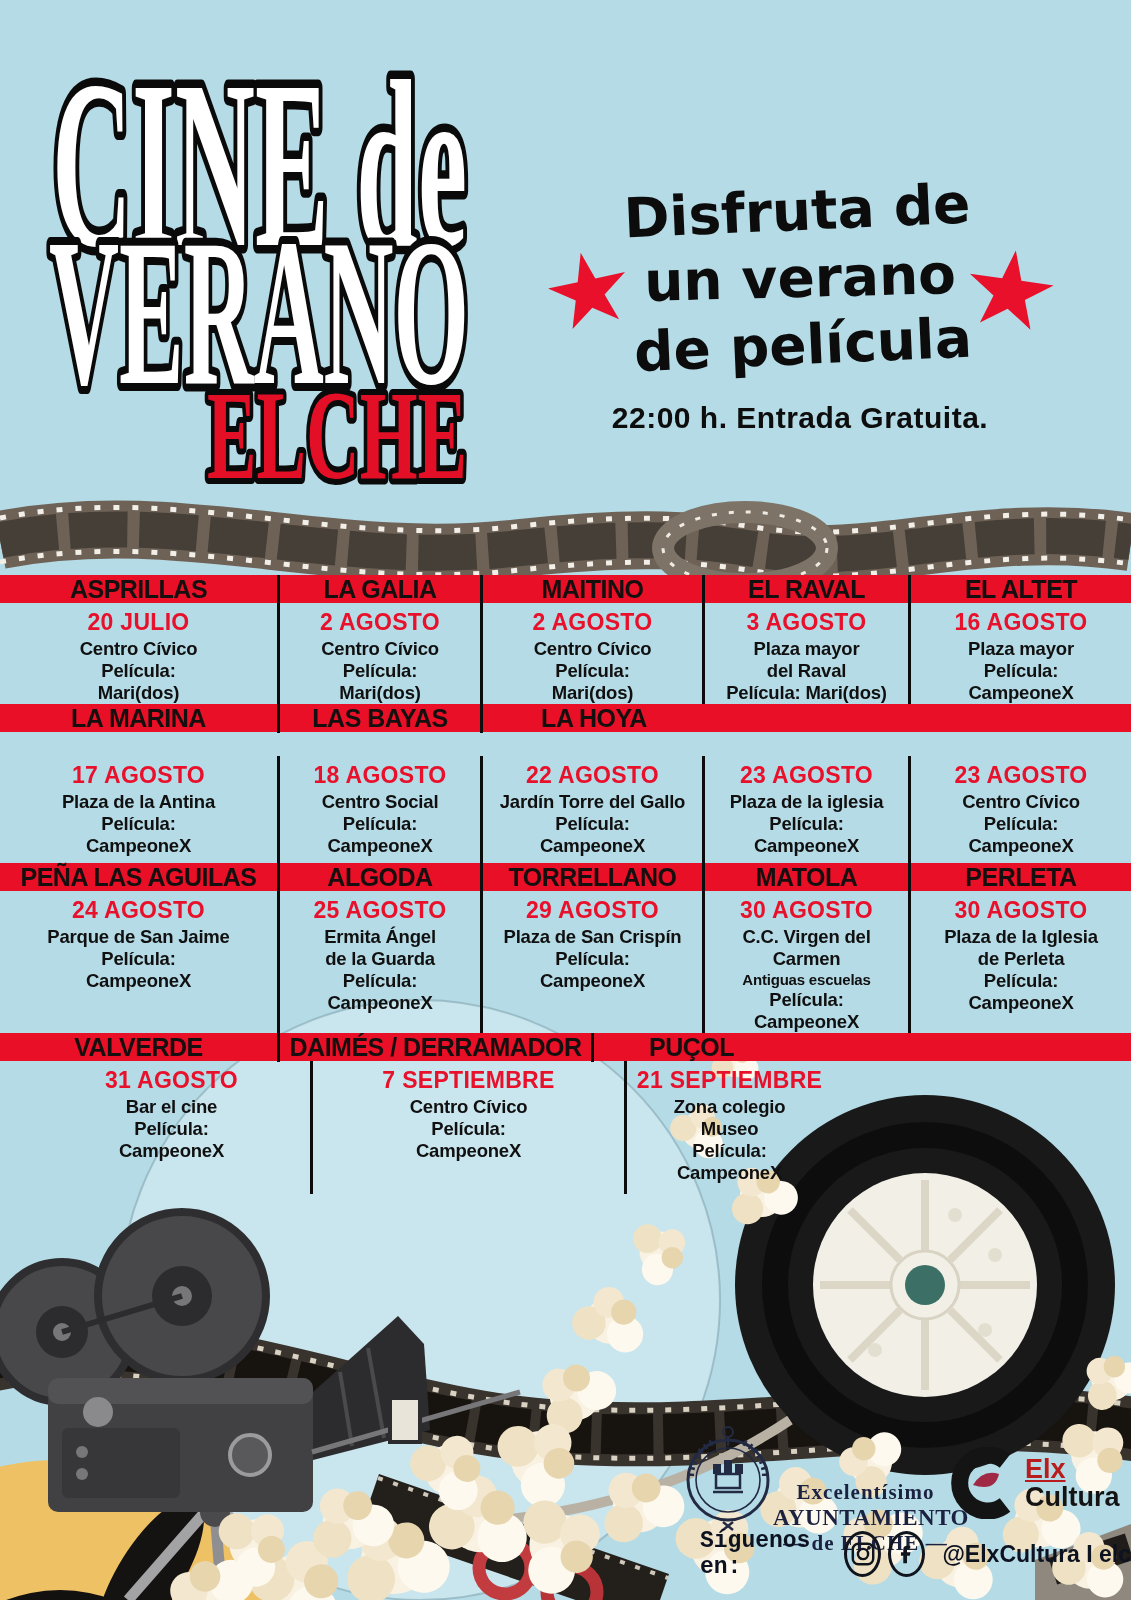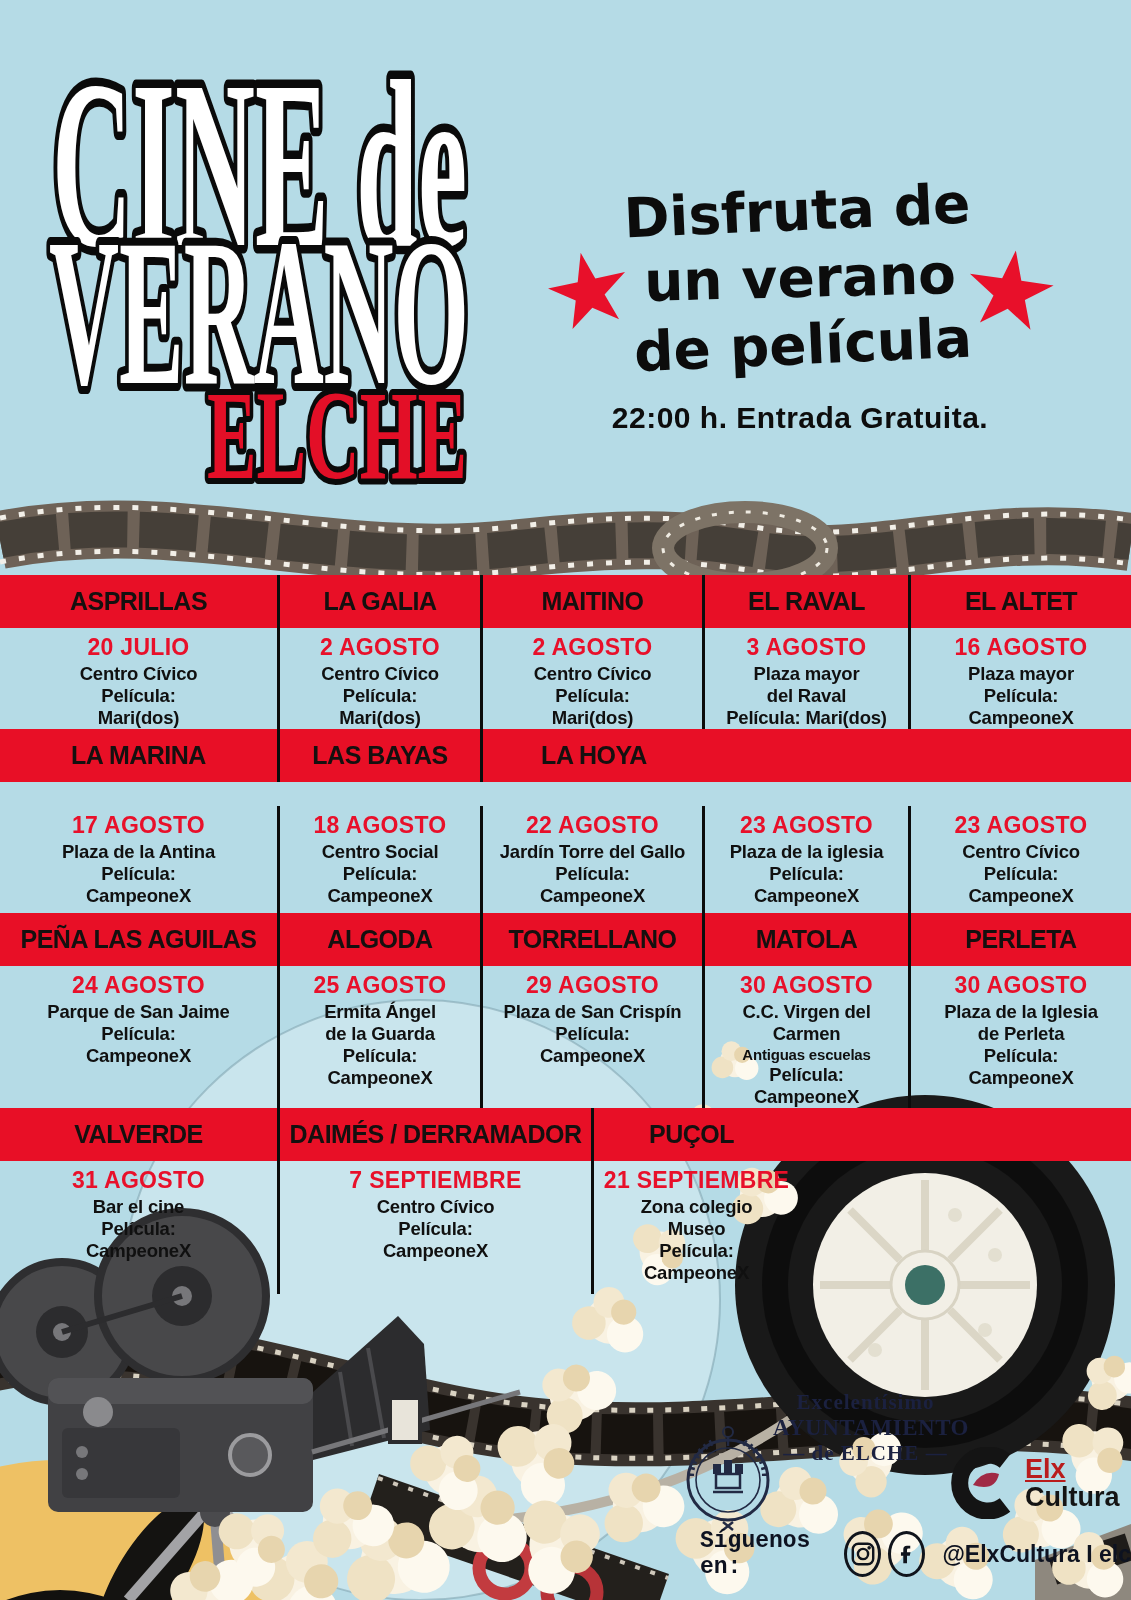--- a/index.html
+++ b/index.html
@@ -22,44 +22,44 @@
   .star-left{left:548px;top:252px;width:82px;height:80px;transform:rotate(-12deg);}
   .star-right{left:966px;top:250px;width:88px;height:84px;transform:rotate(8deg);}
   .time-info{position:absolute;left:545px;top:401px;width:510px;text-align:center;
              font-size:30px;font-weight:bold;color:#0d0d0d;letter-spacing:.5px;}
 
   
   .decor{position:absolute;left:0;top:0;z-index:1;pointer-events:none;}
 
   
   .schedule{position:absolute;left:0;top:575px;width:1131px;z-index:3;}
-  .bar{display:grid;background:#e80f26;height:53px;}
+  .bar{display:grid;background:#e80f26;height:28px;}
   .cells{display:grid;border-radius:32px;}
   .cols-5 .bar,.cols-5 .cells{grid-template-columns:280px 203px 222px 206px 1fr;}
   .cols-4th .bar,.cols-4th .cells{grid-template-columns:280px 314px 1fr;}
   .bar-seg{display:flex;align-items:center;justify-content:center;font-size:25px;
            font-weight:bold;color:#15100f;letter-spacing:-.5px;white-space:nowrap;}
   .bar-seg:not(:last-child),.cell:not(:last-child){border-right:3px solid #0c0c0c;}
   .cell{text-align:center;padding-top:6px;}
   .cell .inner{padding:0 3px;}
   .date{color:#e8102a;font-size:23px;font-weight:bold;letter-spacing:.3px;margin-bottom:2px;}
   .line{font-size:18.5px;font-weight:bold;color:#101010;line-height:22px;letter-spacing:-.2px;}
   .line.note{font-size:15px;line-height:19px;}
   .r0 .cells{min-height:100px;}
   .r1 .cells{min-height:107px;margin-top:24px;}
   .r2 .cells{min-height:142px;}
-  .r3 .cells{min-height:133px;}
+  .r3 .cells{min-height:133px;padding-left:33px;}
   .cols-4th .bar-seg:nth-child(3){justify-content:flex-start;padding-left:55px;}
   .cols-4th .cell:nth-child(3) .inner{width:205px;padding:0;}
 
   
   .footer{position:absolute;left:0;top:0;width:1131px;height:1600px;z-index:4;pointer-events:none;}
   .footer *{pointer-events:auto;}
   .seal{position:absolute;left:683px;top:1412px;}
-  .org{position:absolute;left:773px;top:1390px;width:185px;text-align:center;
+  .org{position:absolute;left:773px;top:1480px;width:185px;text-align:center;
        font-family:"Liberation Serif",serif;color:#1b2140;font-weight:bold;}
   .org .o1{font-size:21px;letter-spacing:1px;}
   .org .o2{font-size:23px;letter-spacing:.5px;}
   .org .o3{font-size:21px;letter-spacing:1px;}
   .brand{position:absolute;left:945px;top:1447px;display:flex;align-items:center;}
   .brand-text{margin-left:8px;font-weight:bold;font-size:27px;line-height:28px;}
   .brand-text .b1{color:#b91c1c;text-decoration:underline;}
   .brand-text .b2{color:#141414;}
   .social{position:absolute;left:700px;top:1528px;display:flex;align-items:center;}
   .social-label{font-size:23px;font-weight:bold;color:#0d1220;margin-right:16px;font-family:Liberation Mono, monospace;}

